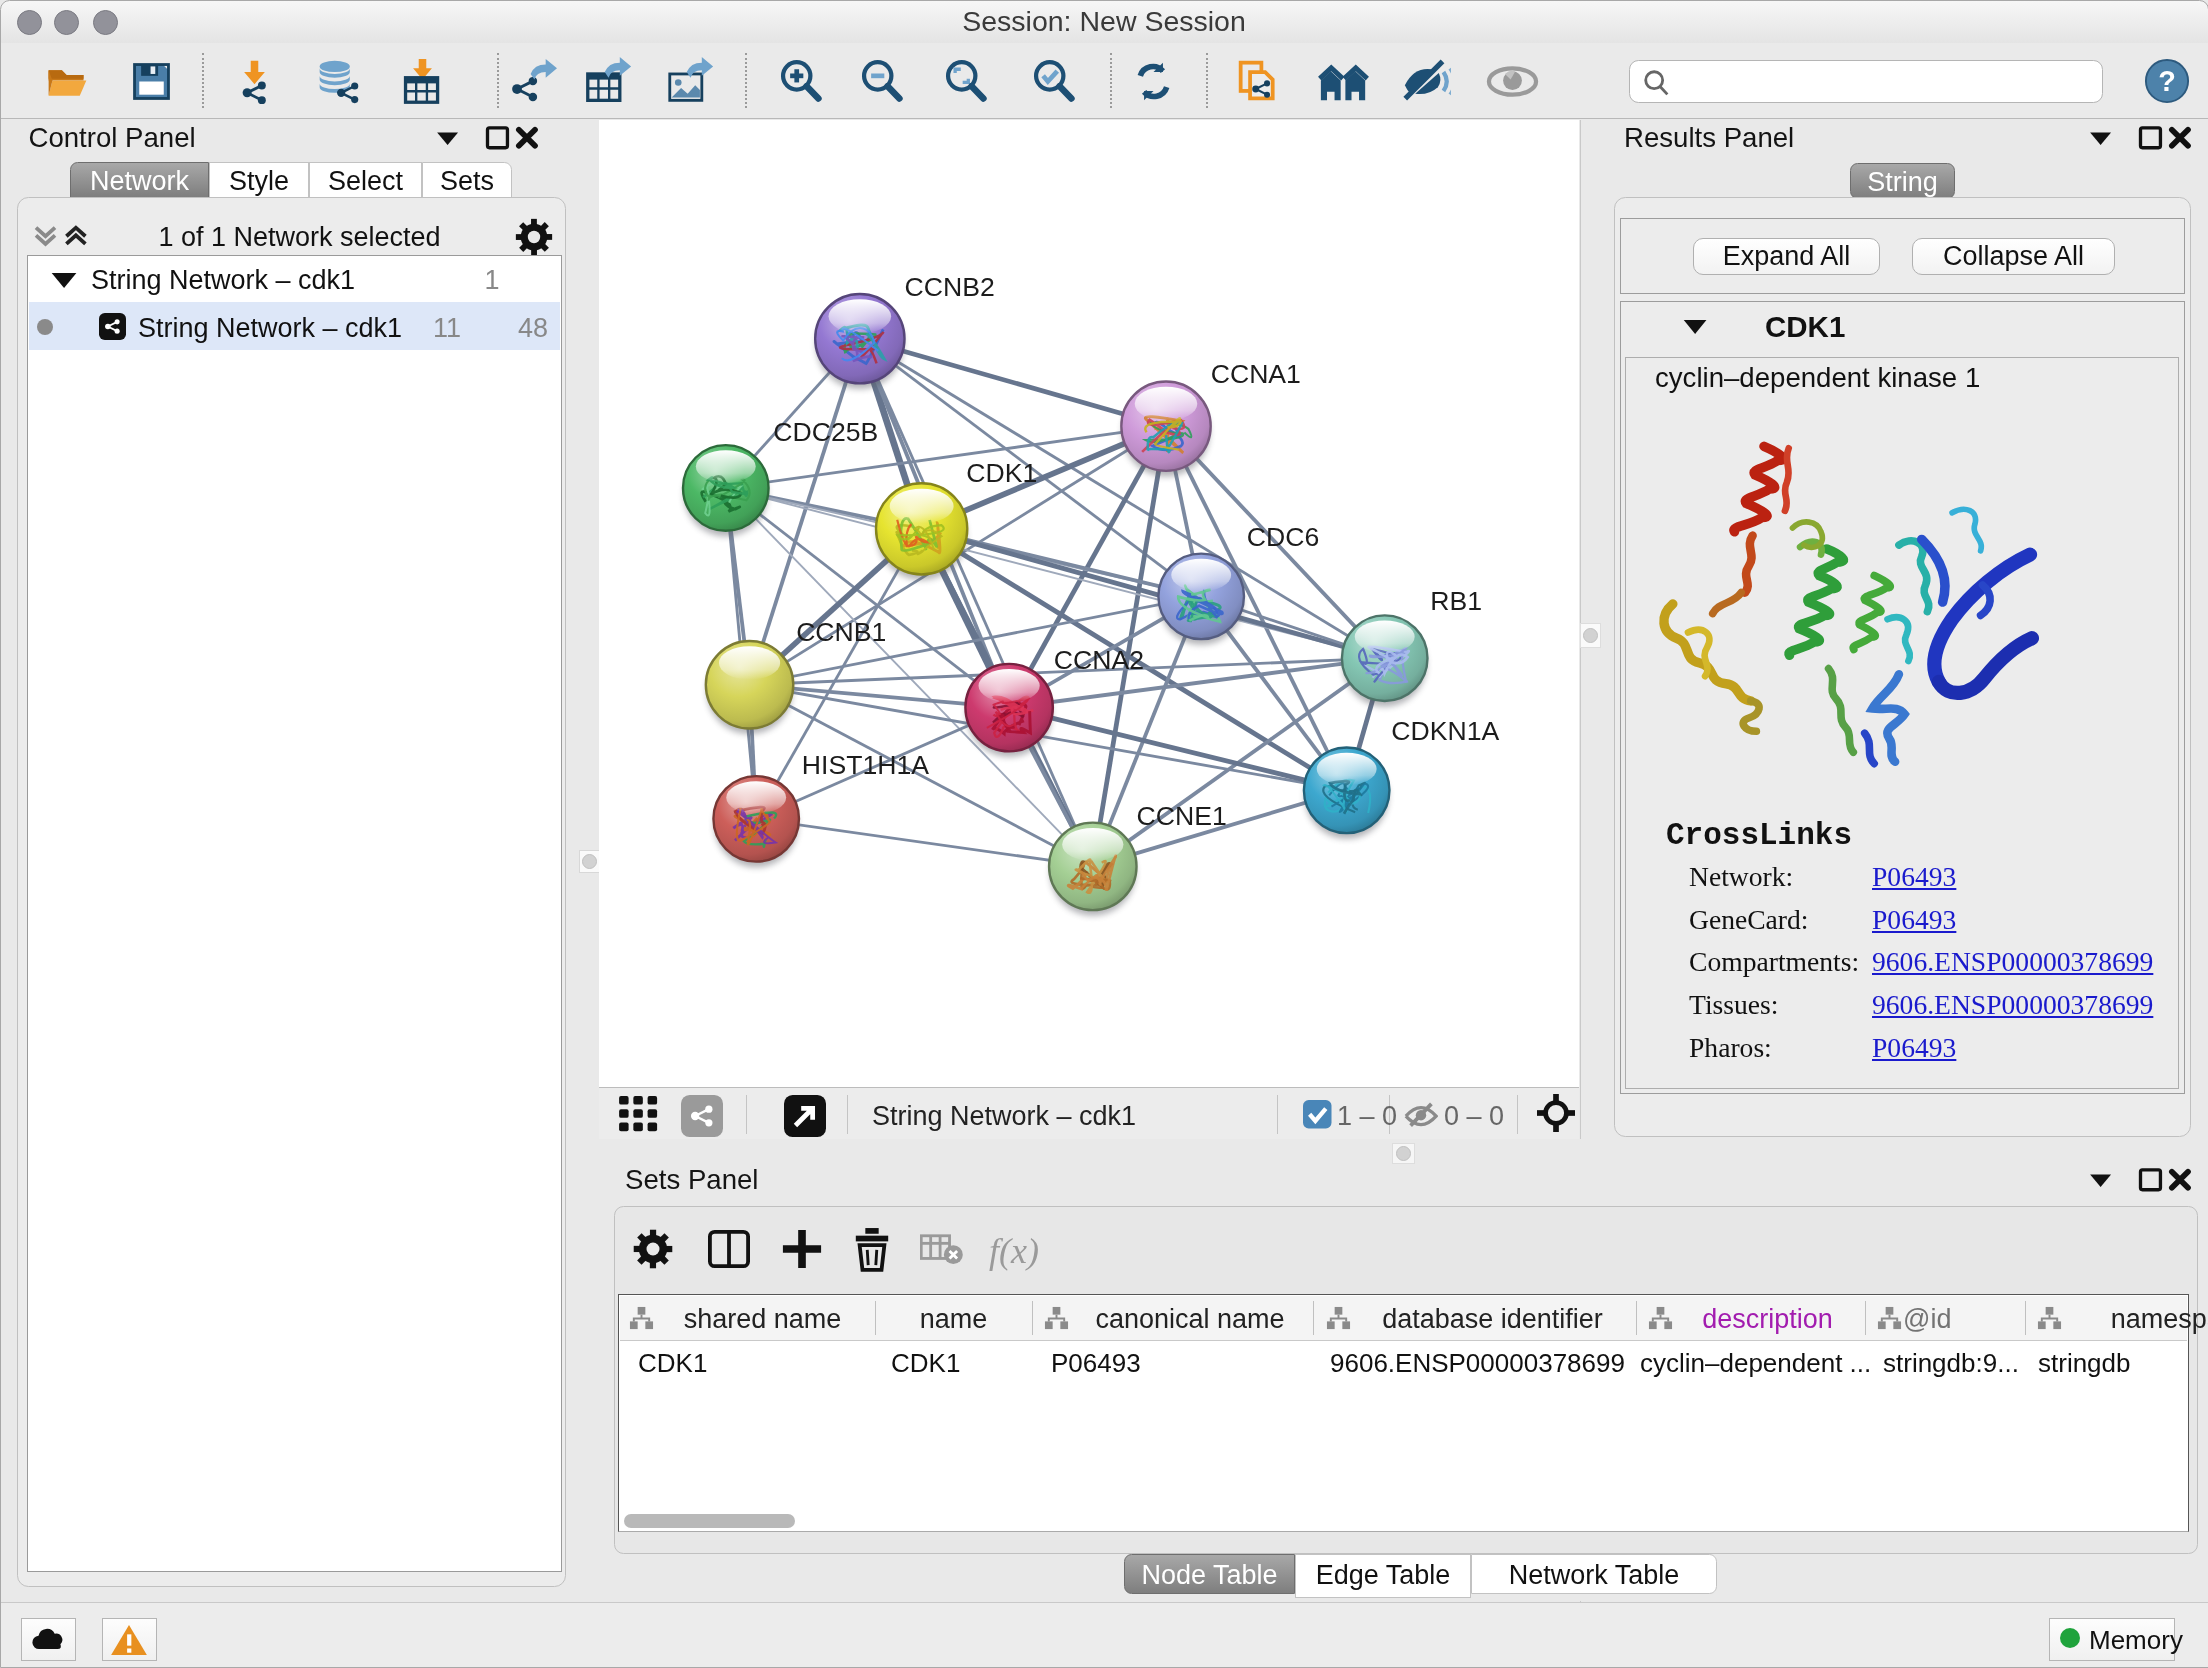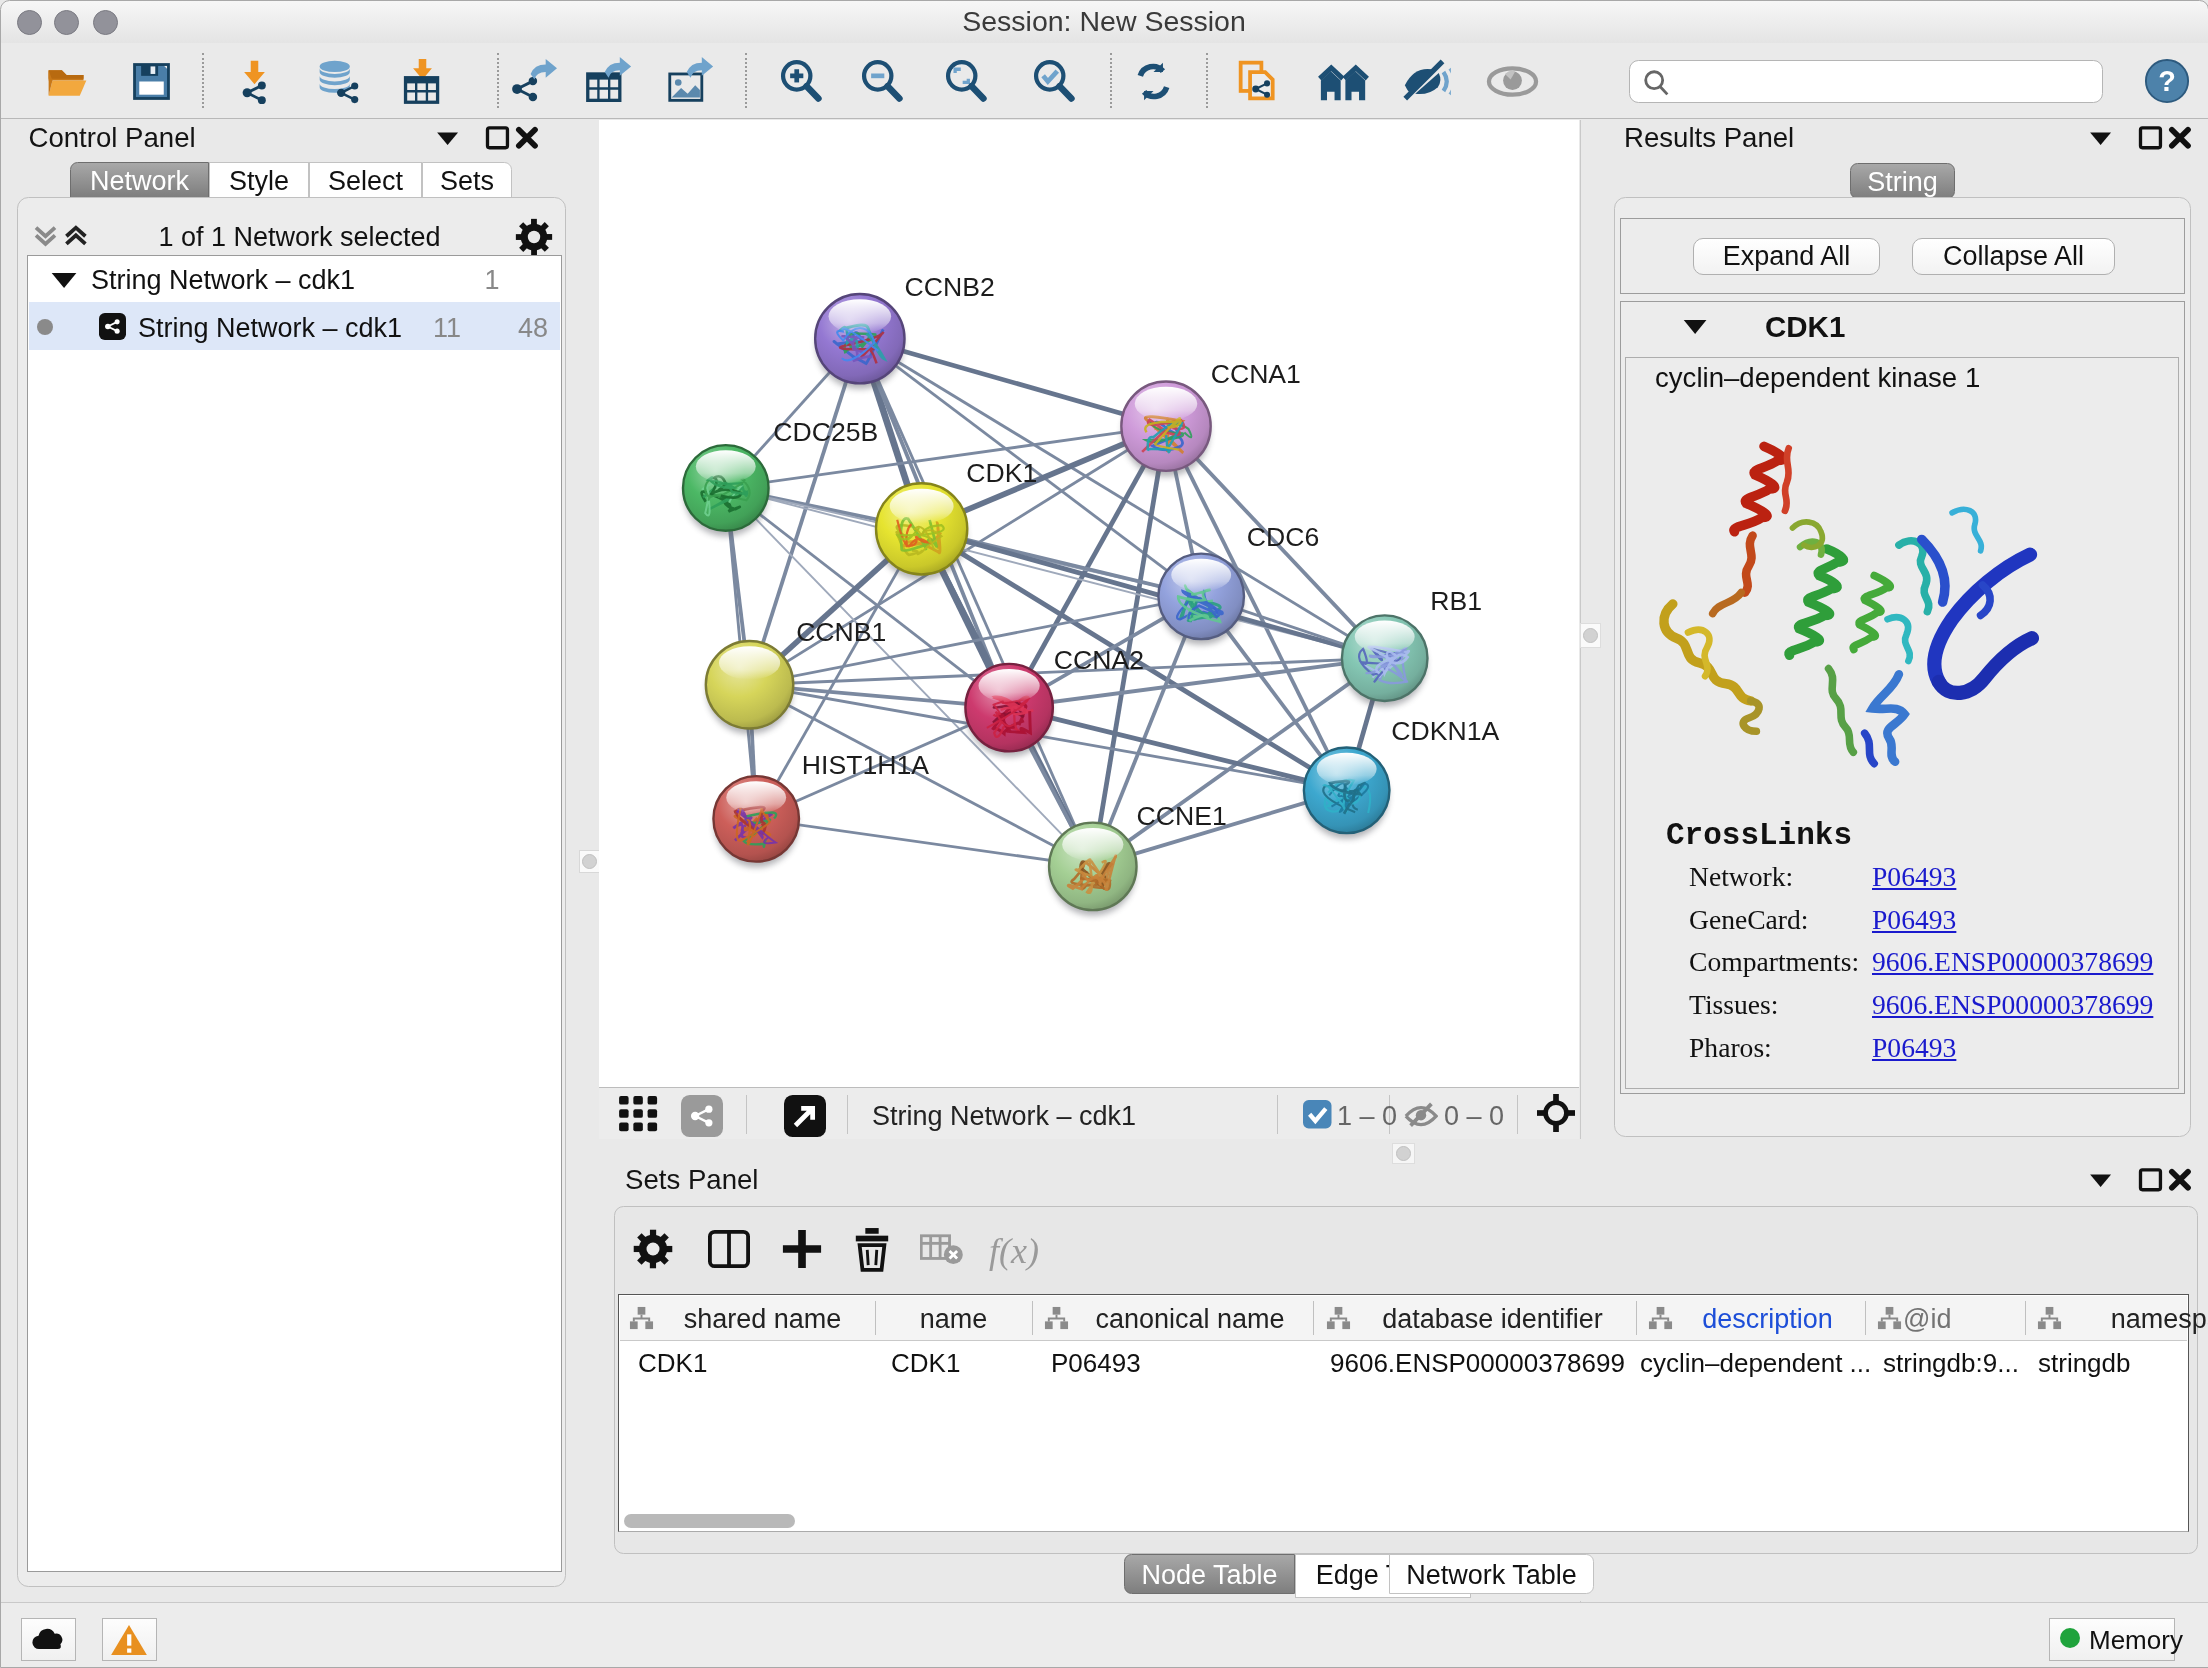--- a/index.html
+++ b/index.html
@@ -677,21 +677,21 @@
     <path d="M13 9 v4 M5 16 v-3 h16 v3" fill="none" stroke="#8a8a8a" stroke-width="2"></path>
   </svg>
 <div class="abs" style="left:1352px;top:1304px;width:281px;text-align:center;font-size:27px;color:#222">database identifier</div>
 <div class="abs" style="left:1636px;top:1301px;height:34px;border-left:1.4px solid #c0c0c0"></div>
 <svg style="position:absolute;left:1648px;top:1306px" width="25" height="25" viewBox="0 0 26 26">
     <rect x="9" y="1" width="8" height="8" fill="#8a8a8a"></rect>
     <rect x="1" y="16" width="8" height="8" fill="#8a8a8a"></rect>
     <rect x="17" y="16" width="8" height="8" fill="#8a8a8a"></rect>
     <path d="M13 9 v4 M5 16 v-3 h16 v3" fill="none" stroke="#8a8a8a" stroke-width="2"></path>
   </svg>
-<div class="abs" style="left:1674px;top:1304px;width:187px;text-align:center;font-size:27px;color:#1d4ed8">description</div>
+<div class="abs" style="left:1674px;top:1304px;width:187px;text-align:center;font-size:27px;color:#a21caf">description</div>
 <div class="abs" style="left:1865px;top:1301px;height:34px;border-left:1.4px solid #c0c0c0"></div>
 <svg style="position:absolute;left:1877px;top:1306px" width="25" height="25" viewBox="0 0 26 26">
     <rect x="9" y="1" width="8" height="8" fill="#8a8a8a"></rect>
     <rect x="1" y="16" width="8" height="8" fill="#8a8a8a"></rect>
     <rect x="17" y="16" width="8" height="8" fill="#8a8a8a"></rect>
     <path d="M13 9 v4 M5 16 v-3 h16 v3" fill="none" stroke="#8a8a8a" stroke-width="2"></path>
   </svg>
 <div class="abs" style="left:1903px;top:1304px;width:118px;font-size:27px;color:#737373">@id</div>
 <div class="abs" style="left:2025px;top:1301px;height:34px;border-left:1.4px solid #c0c0c0"></div>
 <svg style="position:absolute;left:2037px;top:1306px" width="25" height="25" viewBox="0 0 26 26">
@@ -704,21 +704,21 @@
 <div class="abs" style="left:638px;top:1348px;font-size:26px;color:#111">CDK1</div>
 <div class="abs" style="left:891px;top:1348px;font-size:26px;color:#111">CDK1</div>
 <div class="abs" style="left:1051px;top:1348px;font-size:26px;color:#111">P06493</div>
 <div class="abs" style="left:1330px;top:1348px;font-size:26px;color:#111">9606.ENSP00000378699</div>
 <div class="abs" style="left:1640px;top:1348px;font-size:26px;color:#111">cyclin–dependent ...</div>
 <div class="abs" style="left:1883px;top:1348px;font-size:26px;color:#111">stringdb:9...</div>
 <div class="abs" style="left:2038px;top:1348px;font-size:26px;color:#111">stringdb</div>
 <div class="abs" style="left:624px;top:1514px;width:171px;height:14.3px;background:#b9b9b9;border-radius:7.6px"></div>
 <div class="tab tabsel" style="left:1124px;top:1554px;width:171px;height:40px;line-height:40px;border-radius:7.6px 0 0 7.6px">Node Table</div>
 <div class="tab" style="left:1295px;top:1554px;width:176px;height:44px;line-height:40px">Edge Table</div>
-<div class="tab" style="left:1389px;top:1554px;width:205px;height:40px;line-height:40px;border-radius:0 7.6px 7.6px 0">Network Table</div>
+<div class="tab" style="left:1471px;top:1554px;width:246px;height:40px;line-height:40px;border-radius:0 7.6px 7.6px 0">Network Table</div>
 <div class="abs" style="left:0;top:1602px;width:2208px;height:67px;background:#ececec;border-top:1.4px solid #c9c9c9"></div>
 <div class="abs" style="left:21px;top:1618px;width:55px;height:43px;background:linear-gradient(#fdfdfd,#f0f0f0);border:1.4px solid #b5b5b5;box-sizing:border-box"></div>
 <svg class="abs" style="left:29.5px;top:1626px" width="38" height="27" viewBox="0 0 40 28">
     <path d="M10 24 a7 7 0 0 1 -1 -14 a9 9 0 0 1 17 -2 a6.5 6.5 0 0 1 6 11 q2 5 -3 5 z" fill="#111"></path>
   </svg>
 <div class="abs" style="left:102px;top:1618px;width:55px;height:43px;background:linear-gradient(#fdfdfd,#f0f0f0);border:1.4px solid #b5b5b5;box-sizing:border-box"></div>
 <svg class="abs" style="left:110px;top:1624px" width="38" height="32" viewBox="0 0 40 34">
     <path d="M20 1 L39 33 H1 Z" fill="#e89020"></path>
     <rect x="18" y="11" width="4.5" height="12" fill="#fff"></rect>
     <rect x="18" y="26" width="4.5" height="4.5" fill="#fff"></rect>

